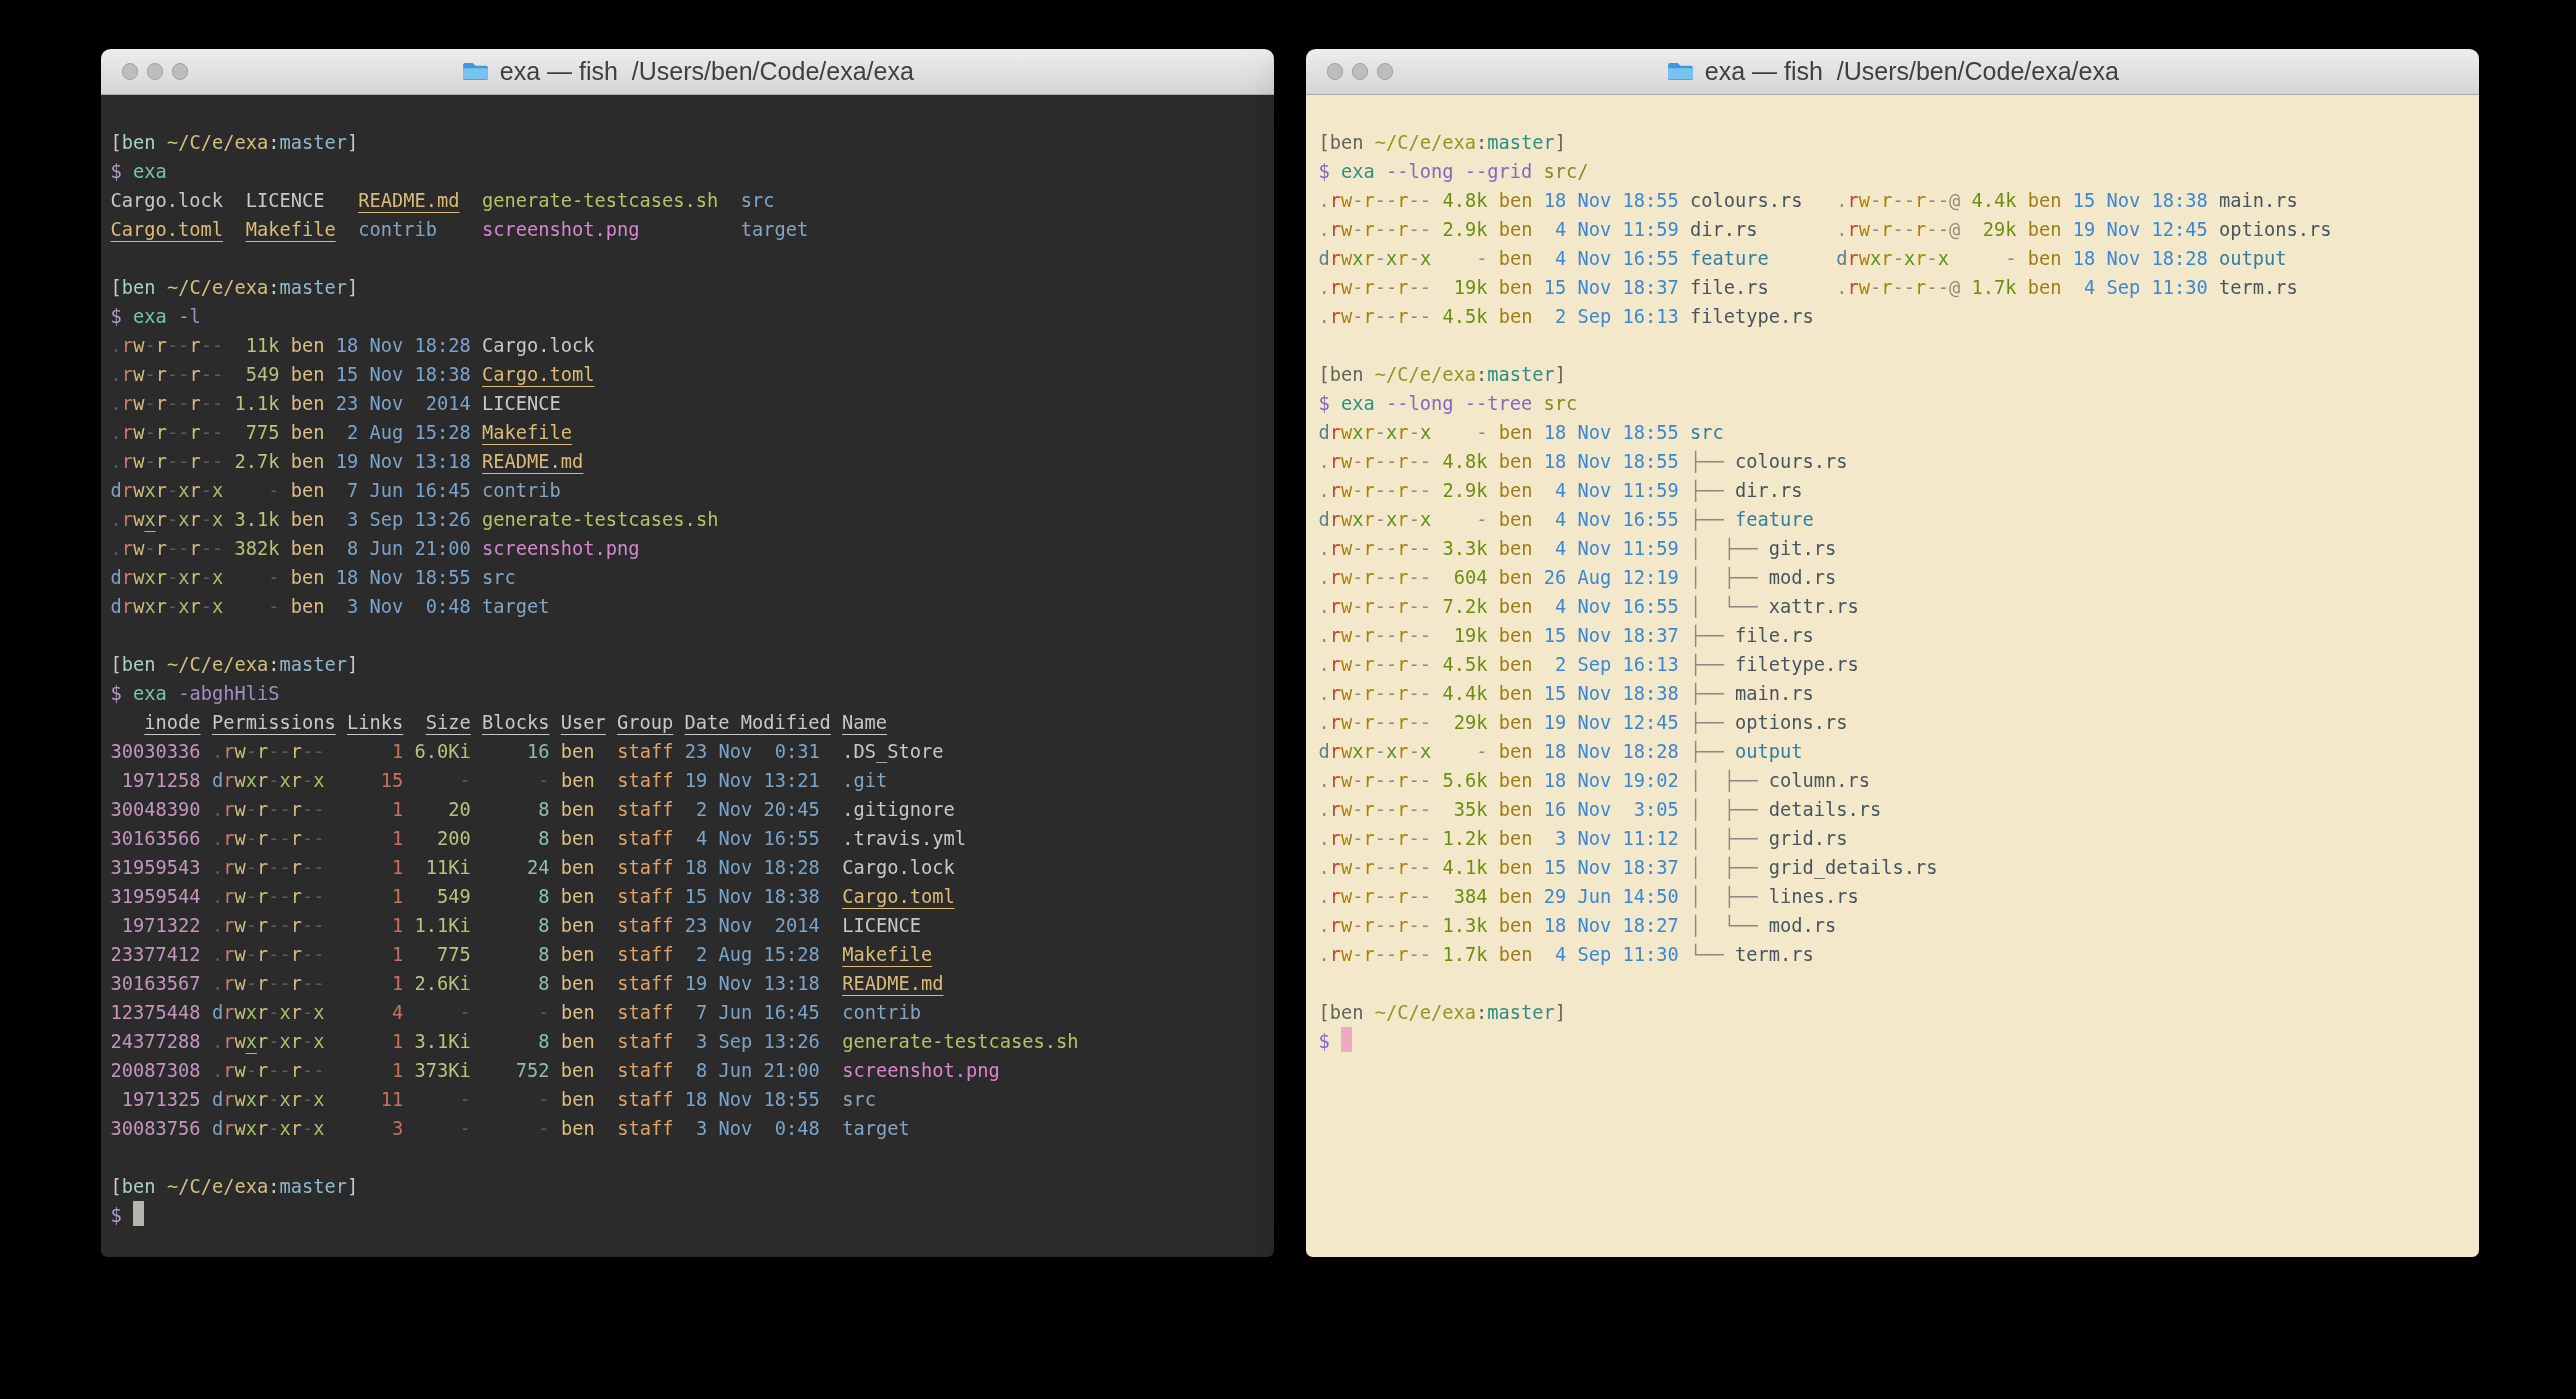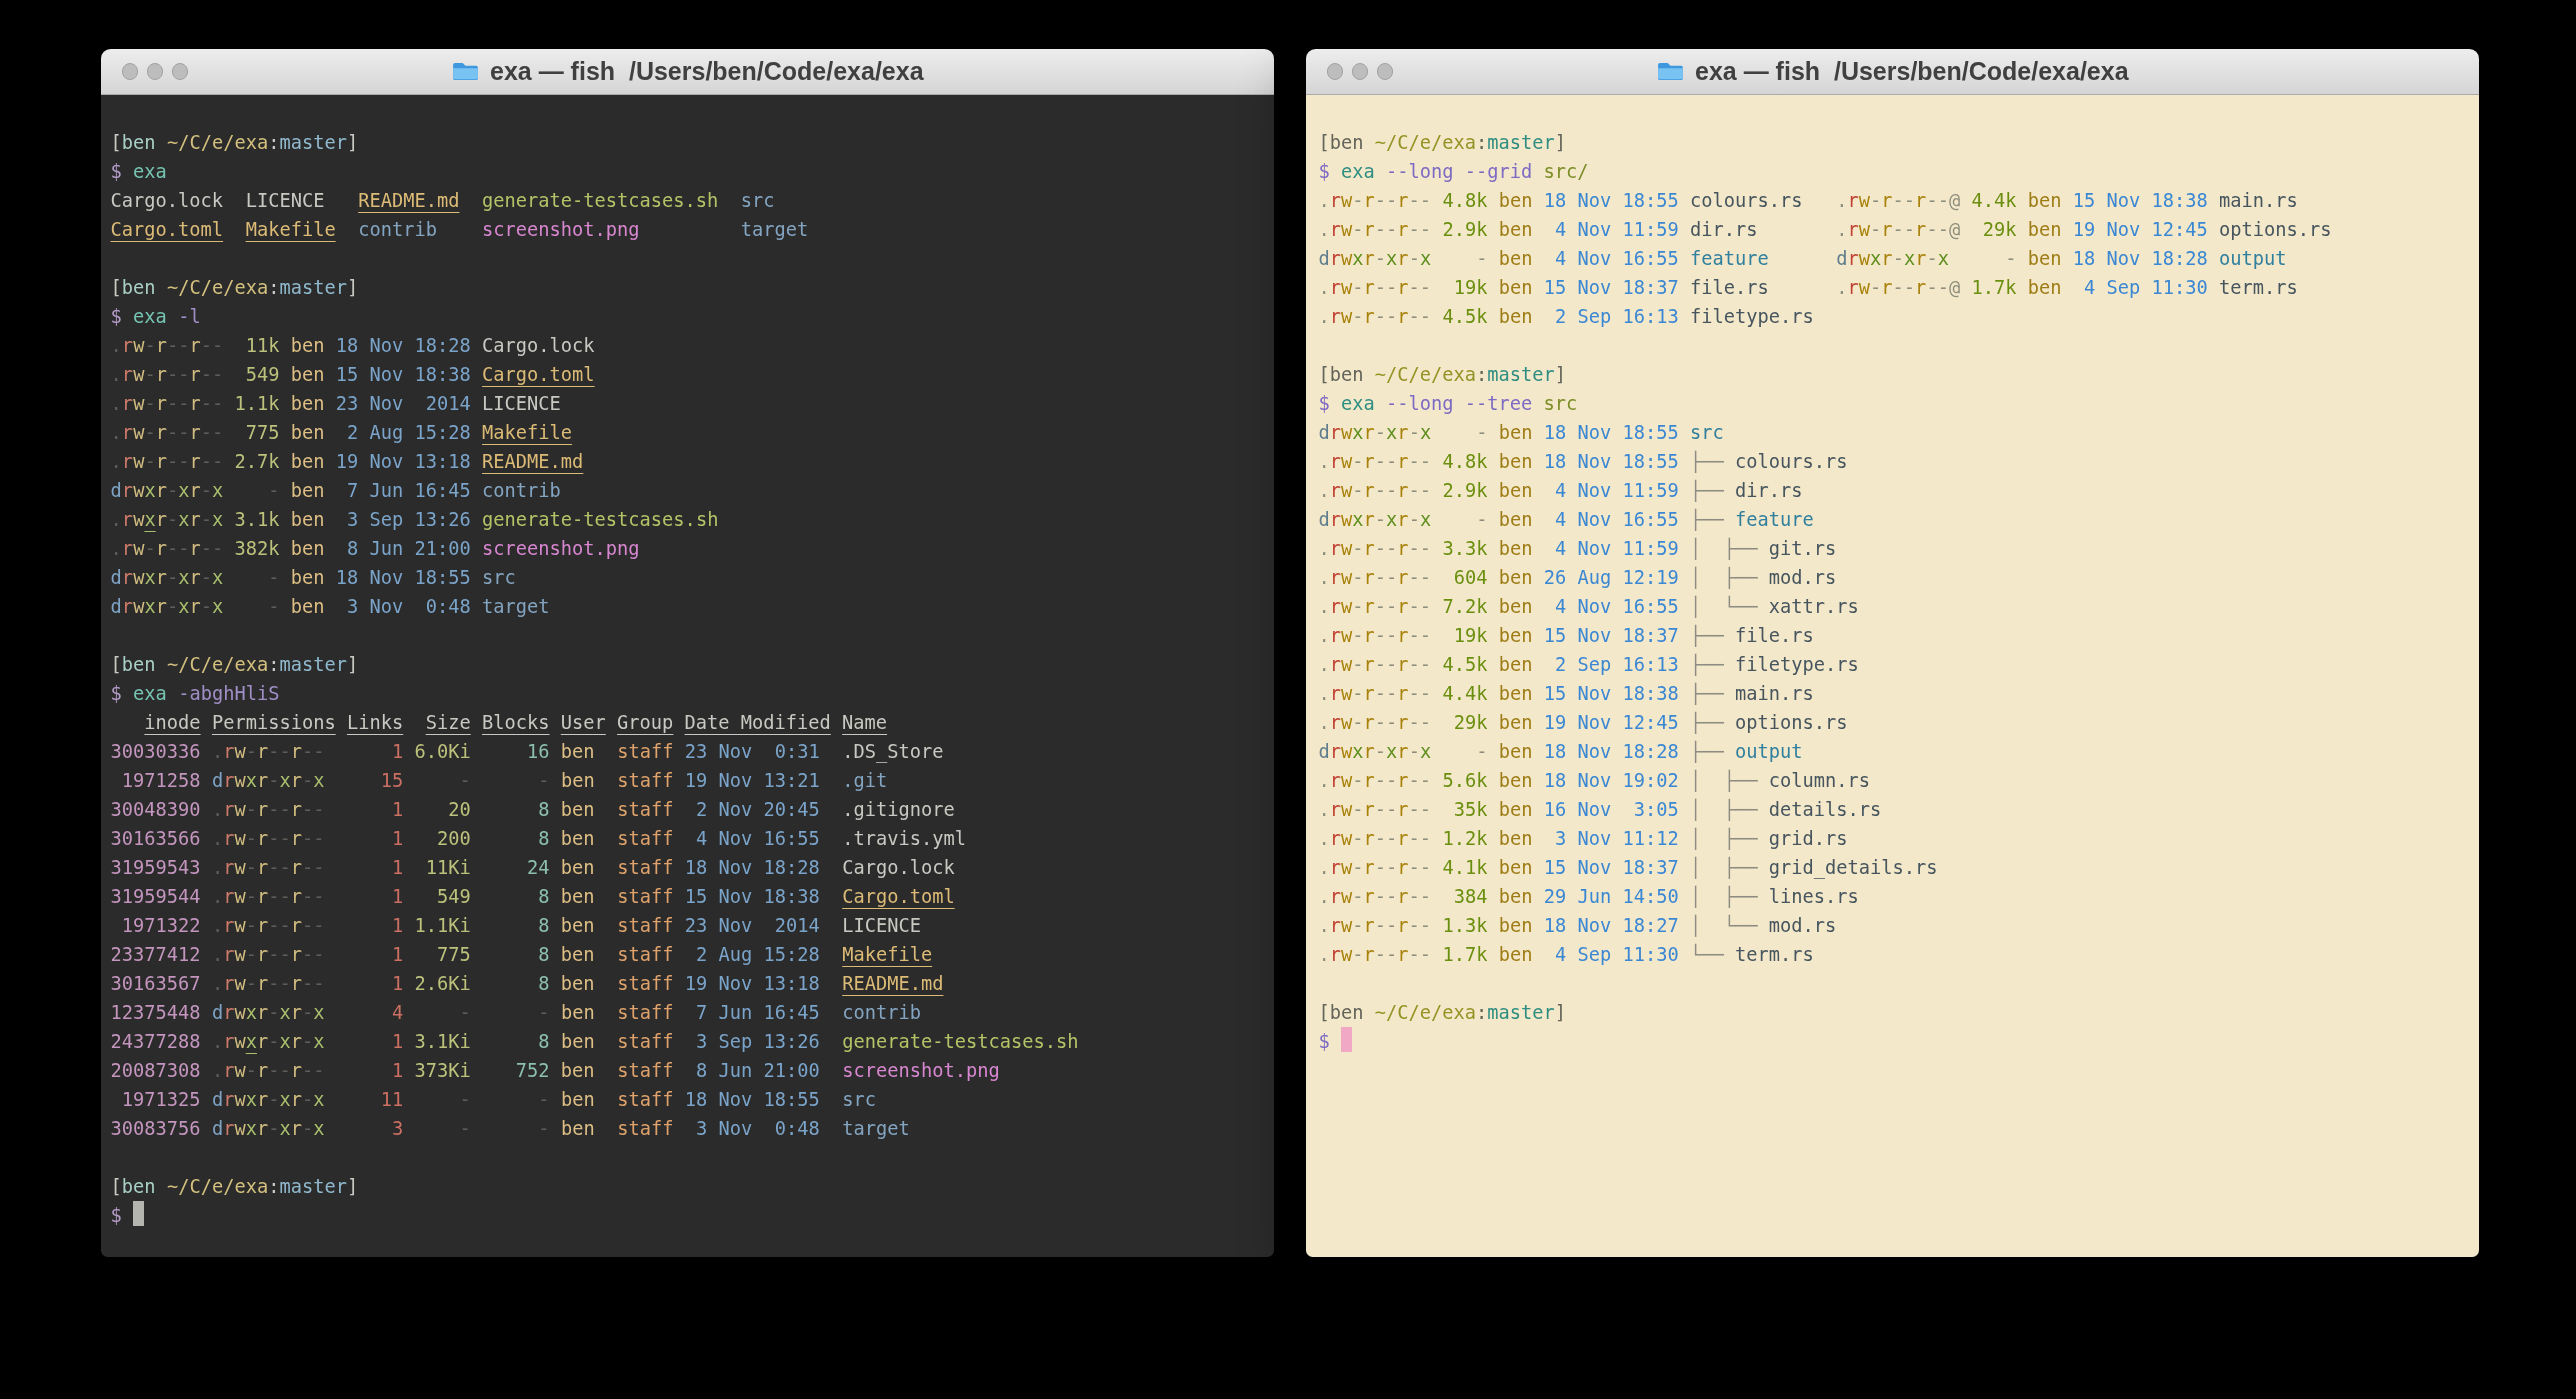--- a/index.html
+++ b/index.html
@@ -10,21 +10,21 @@
   .window{position:absolute;top:49px;width:1173px;height:1208px;border-radius:9.6px 9.6px 6.7px 6.7px;
     overflow:hidden;box-shadow:0 23px 58px rgba(0,0,0,.8);}
   .window.left{left:101px;}
   .window.right{left:1306px;}
   .titlebar{height:45px;background:linear-gradient(#ededed,#d5d5d5);border-bottom:1px solid #aaa;
     display:flex;align-items:center;justify-content:center;position:relative;
     font-size:25px;color:#404040;}
   .dots{position:absolute;left:21px;top:0;height:100%;display:flex;align-items:center;gap:8.6px;}
   .dot{width:16.3px;height:16.3px;border-radius:50%;background:#bdbdbd;border:1px solid #a2a2a2;box-sizing:border-box;}
   .ticon{display:flex;align-items:center;margin-right:9.6px;}
-  .ttext{white-space:pre;font-weight:bold;}
+  .ttext{white-space:pre;}
   .screen{height:1162px;box-sizing:border-box;padding:33px 9.6px 0 9.6px;
     font-family:"DejaVu Sans Mono","Liberation Mono",monospace;
     font-size:18.7px;line-height:29px;white-space:pre;}
   .screen.lightpad{padding-left:12.5px;}
   .tline{height:29px;}
   .cur{display:inline-block;width:1ch;height:25px;vertical-align:text-bottom;}
 </style>
 </head>
 <body>
 

